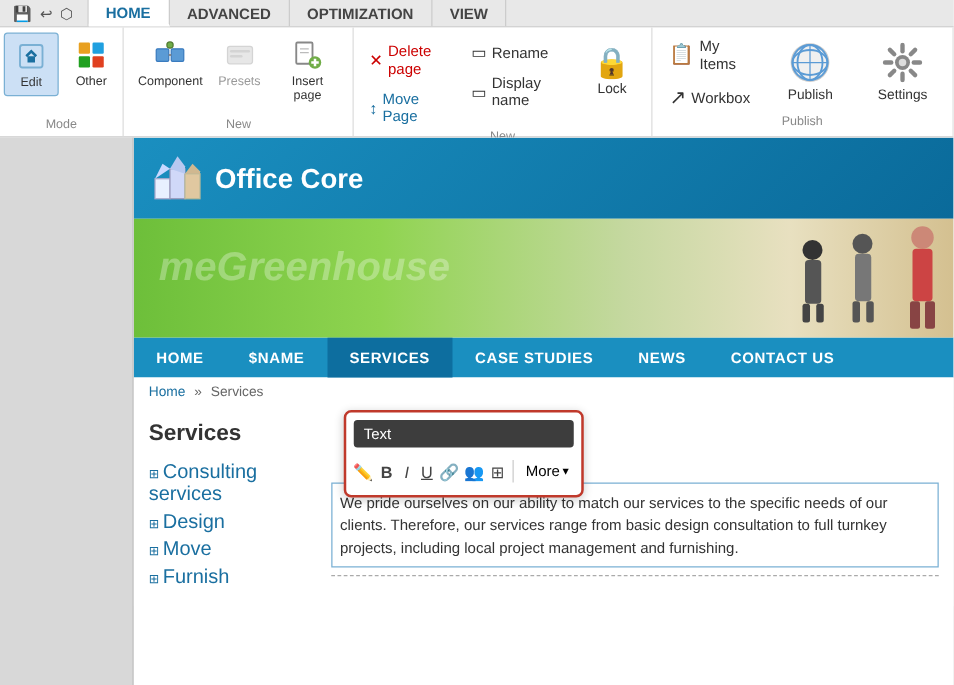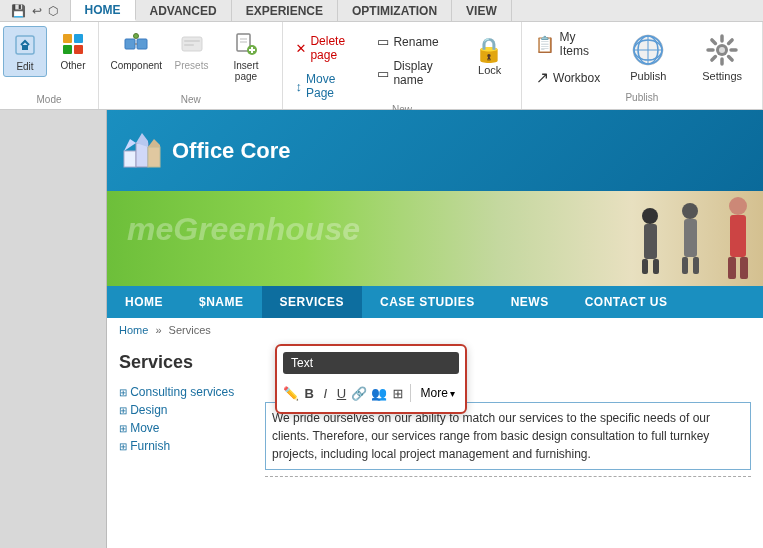--- a/index.html
+++ b/index.html
@@ -141,21 +141,21 @@
       top: 0;
       width: 107px;
       height: 100%;
       background: #d8d8d8;
       border-right: 1px solid #bbb;
     }
 
     
     .site-header {
       background: linear-gradient(135deg, #1a8fc0 0%, #0a6a9a 100%);
-      height: 81px;
+      height: 65px;
       display: flex;
       align-items: center;
       padding: 18px 15px;
     }
     .site-logo-icon {
       width: 40px; height: 40px; margin-right: 10px;
     }
     .site-logo-text {
       color: #fff;
       font-size: 22px;
@@ -221,21 +221,21 @@
       flex-shrink: 0;
     }
     .services-title {
       font-size: 18px;
       font-weight: bold;
       color: #333;
       margin-bottom: 12px;
     }
     .services-list {
       list-style: none;
-      font-size: 12px;
+      font-size: 16px;
     }
     .services-list li {
       margin-bottom: 4px;
       color: #1a6fa0;
       cursor: pointer;
     }
     .services-list li::before {
       content: '⊞ ';
       color: #1a6fa0;
       font-size: 10px;
@@ -322,21 +322,20 @@
 <body>
 
 <div class="top-tabs">
   <div class="top-tab-icons">
     <span title="Save">💾</span>
     <span title="Undo">↩</span>
     <span title="Share">⬡</span>
   </div>
   <div class="top-tab active">HOME</div>
   <div class="top-tab">ADVANCED</div>
-  <div class="top-tab">EXPERIENCE</div>
   <div class="top-tab">OPTIMIZATION</div>
   <div class="top-tab">VIEW</div>
 </div>
 
 <div class="ribbon">
 
   <div class="ribbon-group mode-group">
     <div class="ribbon-items-row">
       <div class="ribbon-btn active">
         <div class="btn-icon">

